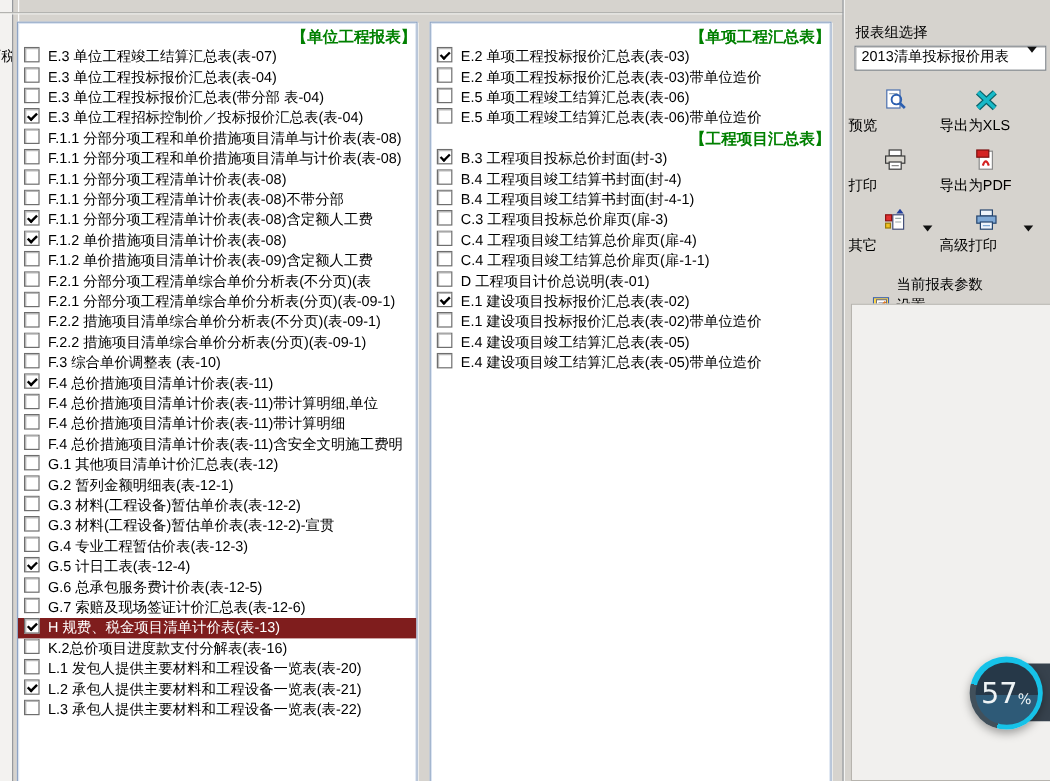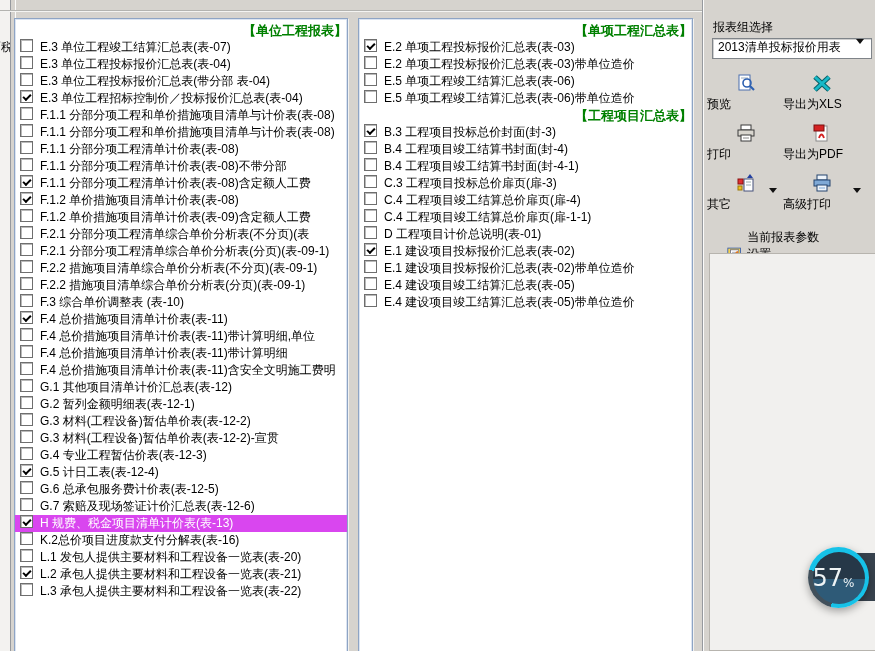--- a/index.html
+++ b/index.html
@@ -19,21 +19,21 @@
   
   .panel{
     position:absolute;top:18px;height:640px;background:#fff;
     border:1px solid #8ea4c4;box-shadow:inset 0 0 0 1px #dbe4f1,1px 1px 0 #f2f2f0;
     overflow:hidden;box-sizing:border-box;padding-top:3px;
   }
   #left-panel{left:14px;width:334px}
   #right-panel{left:358px;width:335px}
   .hdr{height:17px;line-height:17px;text-align:right;color:#008000;font-weight:bold;font-size:13px;white-space:nowrap}
   .row{height:17px;display:flex;align-items:flex-start;padding-left:5px;font-size:12px;color:#000;white-space:nowrap;overflow:hidden}
-  .row.hl{background:#d946ef;color:#fff}
+  .row.hl{background:#7f1d1d;color:#fff}
   .cb{width:13px;height:13px;box-sizing:border-box;background:#fff;border:1px solid #6e6e6e;
       box-shadow:inset 1px 1px 0 #b9b9b9;margin-right:7px;position:relative;flex:none}
   .cb.checked::after{content:"";position:absolute;left:2px;top:3px;width:6px;height:3px;
       border-left:2px solid #000;border-bottom:2px solid #000;transform:rotate(-45deg)}
   .lbl{overflow:hidden}
 
   
   #sidebar{position:absolute;left:705px;top:0;width:140px;height:651px}
   .grp-label{position:absolute;left:8px;top:19px;font-size:12px;color:#000}
   .combo{position:absolute;left:7px;top:38px;width:160px;height:21px;box-sizing:border-box;background:#fff;
@@ -53,21 +53,21 @@
   .params .dn{margin-left:9px}
 
   .bottom-panel{position:absolute;left:4px;top:253px;width:175px;height:398px;background:#f1f0ee;
      border:1px solid #b7b4ae;box-sizing:border-box}
 
   
   .tray{position:absolute;left:851px;top:553px;width:30px;height:48px;background:#37424d;border-radius:6px 0 0 6px;z-index:5}
   .badge{position:absolute;left:808px;top:547px;width:61px;height:61px;border-radius:50%;z-index:6;
      background:conic-gradient(from 195deg,#41505b 0 25%,#16c2e8 25% 100%);
      box-shadow:0 3px 8px rgba(0,0,0,.35);display:flex;align-items:center;justify-content:center}
-  .badge-inner{width:52px;height:52px;border-radius:50%;display:flex;align-items:center;
+  .badge-inner{width:52px;height:52px;border-radius:50%;display:flex;align-items:center;justify-content:center;
      background:linear-gradient(#263848 0 52%,#2e5a77 52% 100%);color:#eef3f5;font-family:"DejaVu Sans",sans-serif}
   .badge-val{font-size:24px;line-height:1}
   .badge-unit{font-size:12px;margin-top:10px}
 </style>
 </head>
 <body>
 
 <div class="lstrip">
   <span class="txt">面税</span>
 </div>

